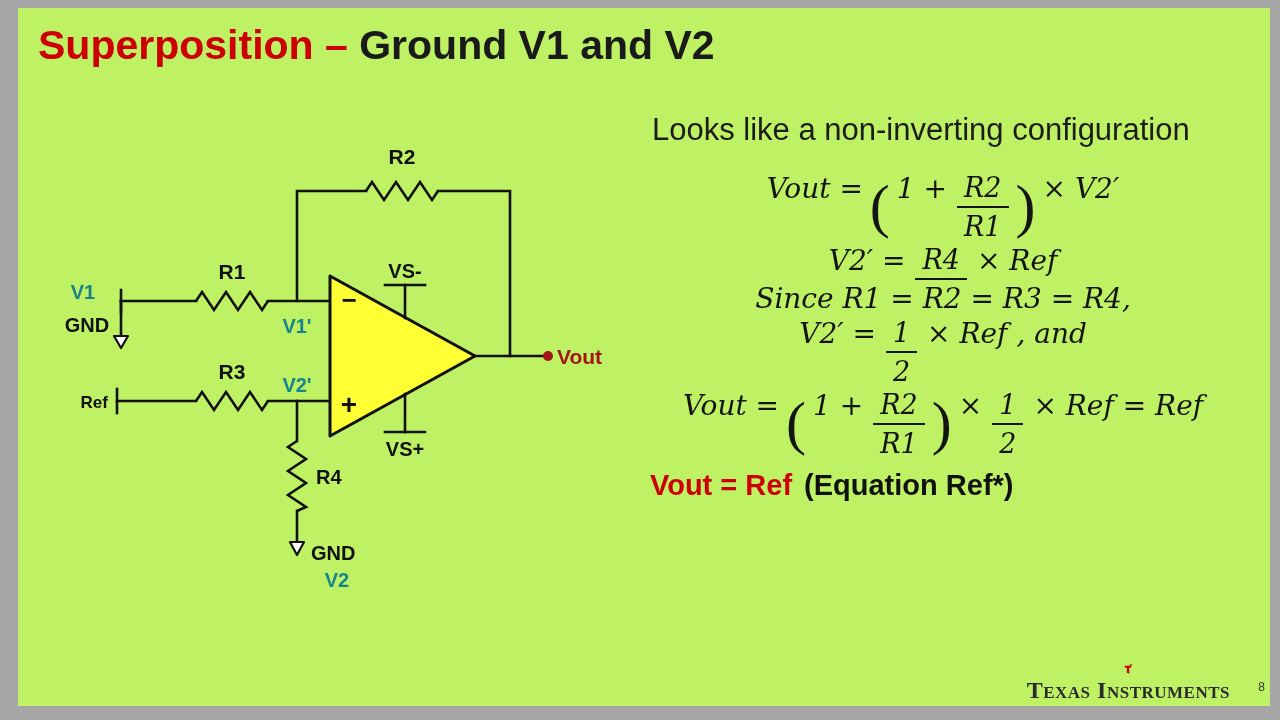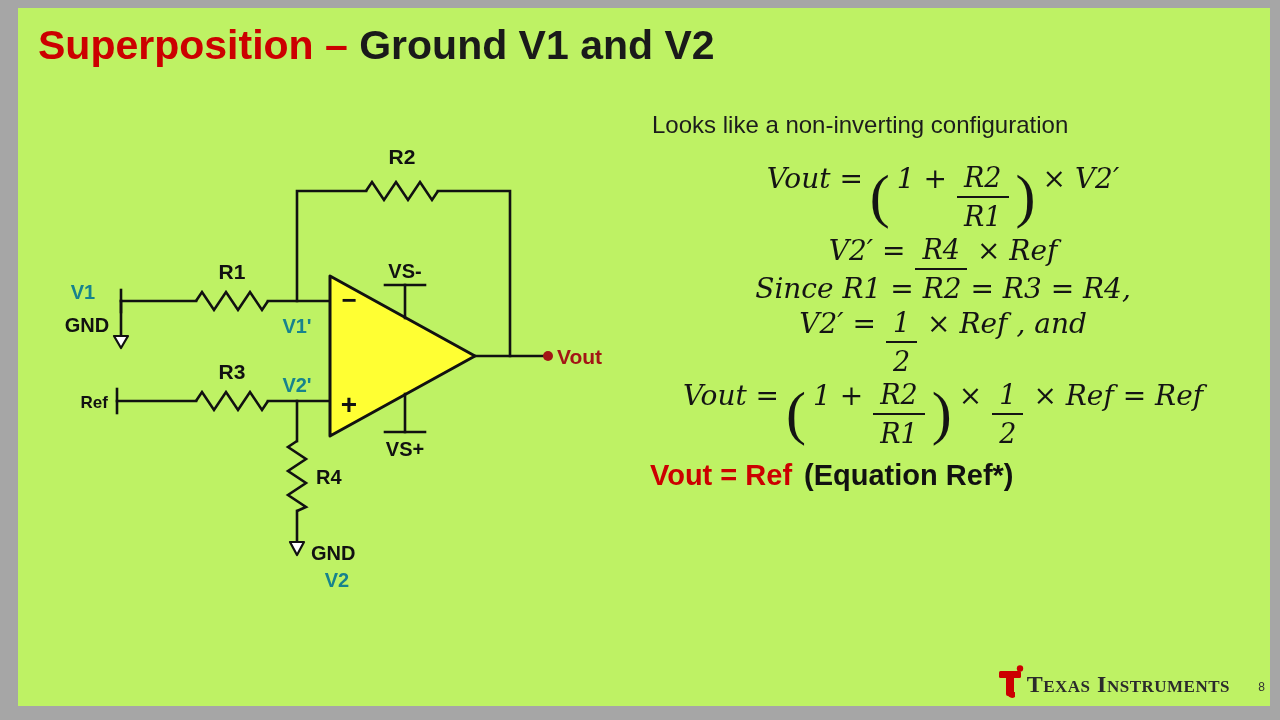--- a/index.html
+++ b/index.html
@@ -30,21 +30,21 @@
   .clabel { font-family:"Liberation Sans", sans-serif; font-weight:bold; font-size:20px; fill:#111; }
   .clabel.big { font-size:21px; }
   .clabel.small { font-size:17px; }
   .tlabel { fill:#17838d; }
   .voutlabel { fill:#a31515; }
   .signtxt { font-family:"Liberation Sans", sans-serif; font-weight:bold; fill:#111; }
 
   
   .right-col { position:absolute; left:632px; top:100px; width:586px; }
   .desc {
-    margin:0 0 20px 2px; font-size:24px; color:#1c1c1c; line-height:1.42;
+    margin:0 0 20px 2px; font-size:31px; color:#1c1c1c; line-height:1.42;
   }
   .eq {
     font-family:"DejaVu Serif", serif; font-style:italic;
     font-size:28px; color:#141414;
     display:flex; justify-content:center; 
     margin:2px 0; white-space:nowrap;
   }
   .tok { margin:0 5px; }
   .frac { display:inline-flex; flex-direction:column; align-items:center; margin:0 5px; font-size:27px; }
   .frac .num { padding:0 7px 3px; border-bottom:2.5px solid #141414; }
@@ -56,21 +56,21 @@
   .conclusion {
     text-align:left; font-weight:bold; font-size:29px; margin-top:10px;
     white-space:nowrap;
   }
   .c-red { color:#cc0000; }
   .c-black { color:#111111; margin-left:12px; }
 
   
   .footer {
     position:absolute; right:40px; bottom:2px; height:40px;
-    display:flex; align-items:center; gap:2px;
+    display:flex; align-items:center; gap:2px;flex-direction:column;
   }
   .brand {
     font-family:"Liberation Serif", serif; font-variant:small-caps;
     font-weight:600; font-size:24px; letter-spacing:0.5px; color:#2b2b2b;
   }
   .page-num {
     position:absolute; right:5px; bottom:12px;
     font-size:12px; color:#333;
   }
 </style>

